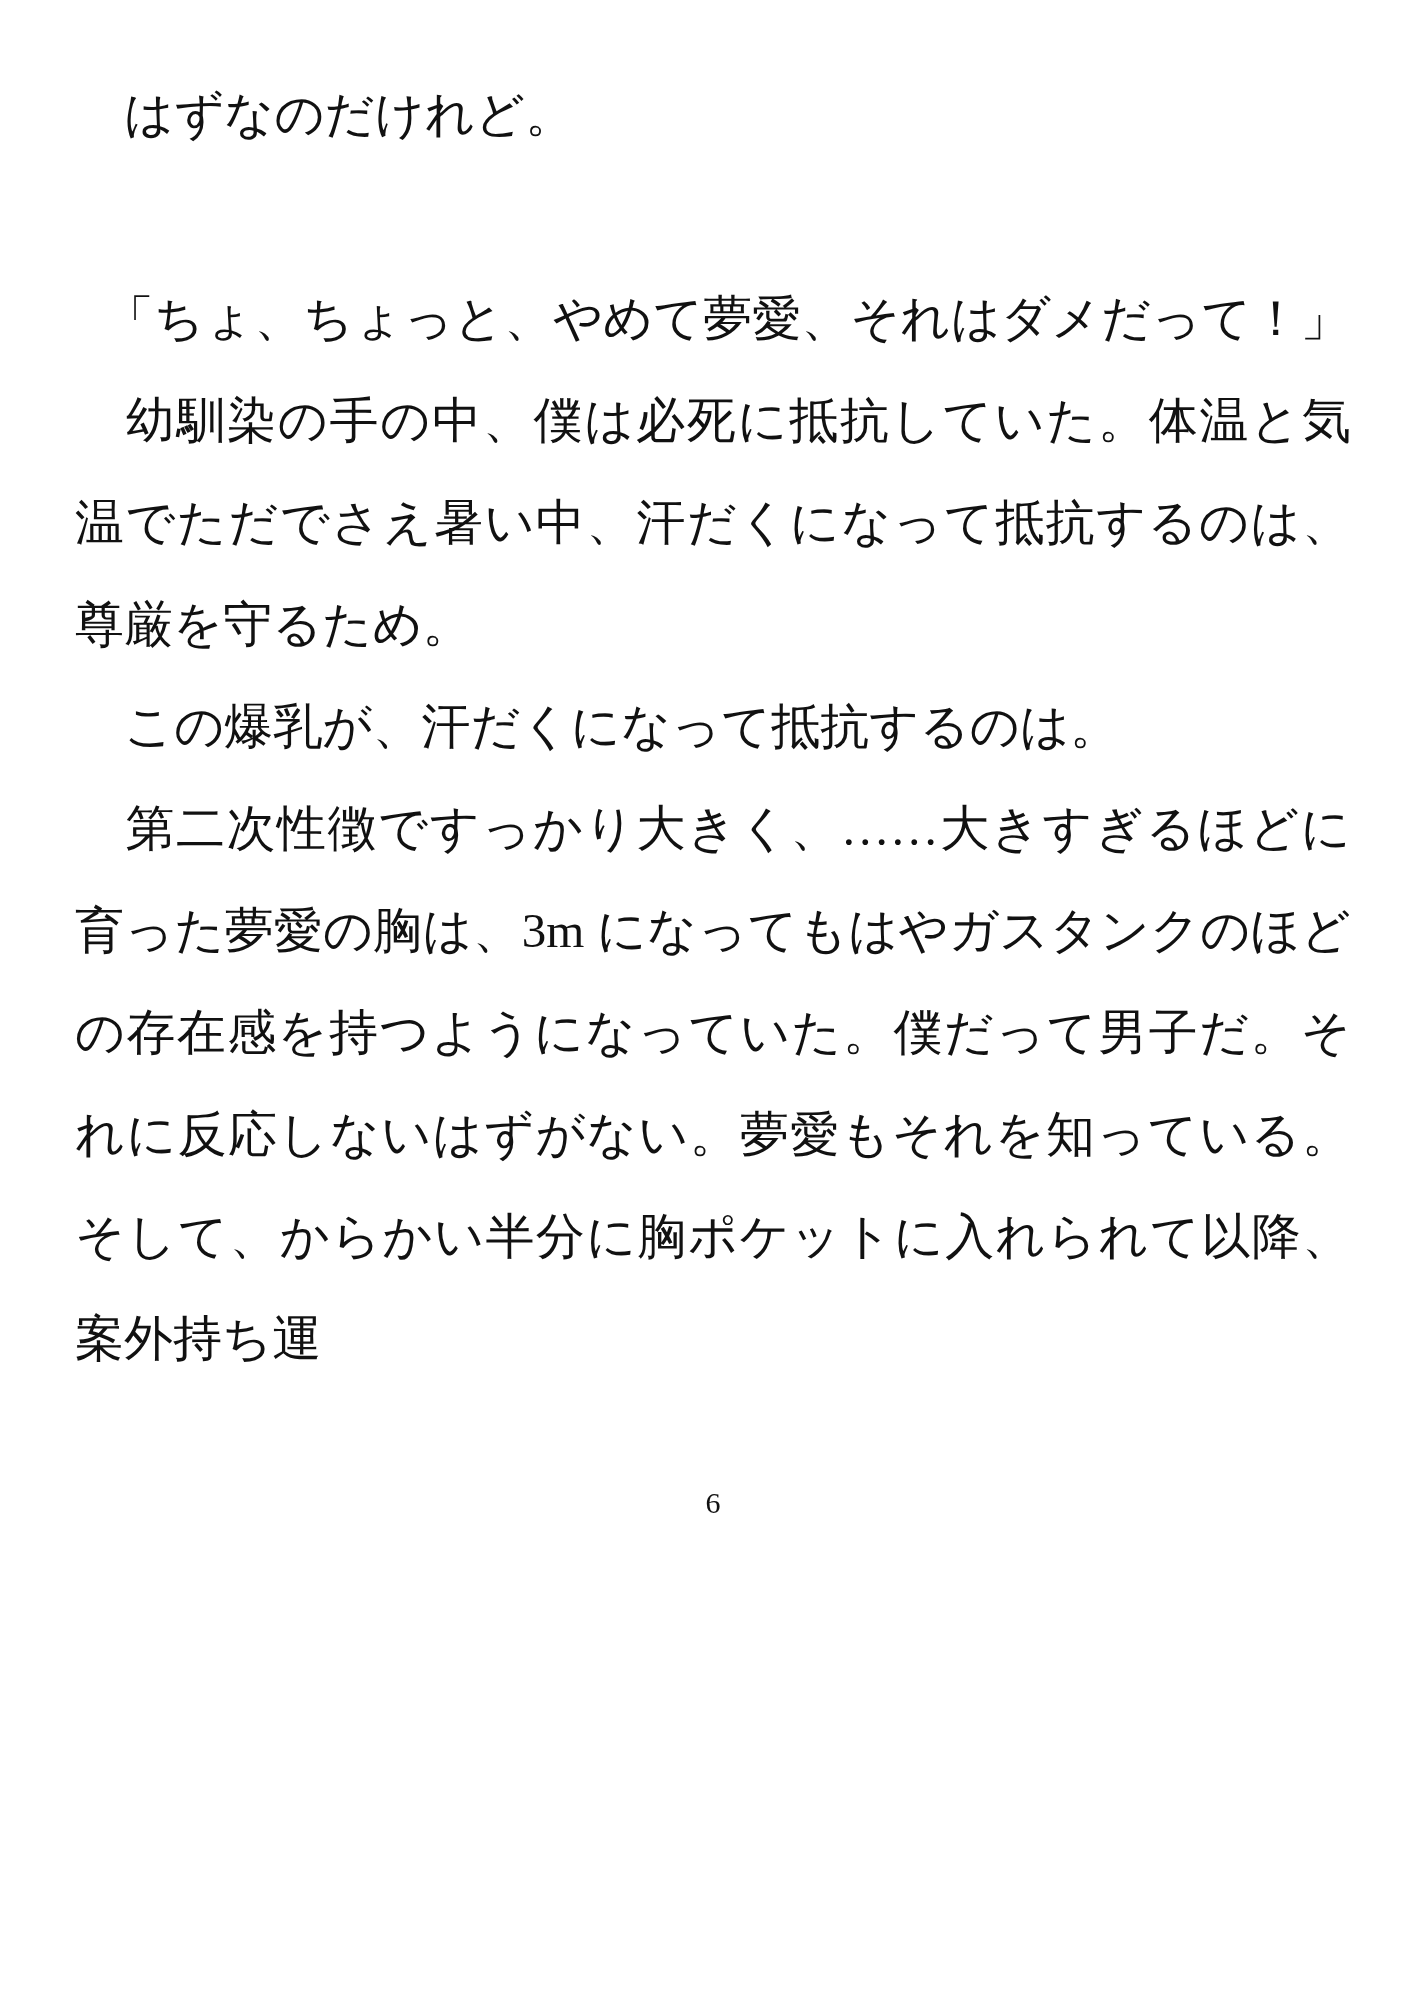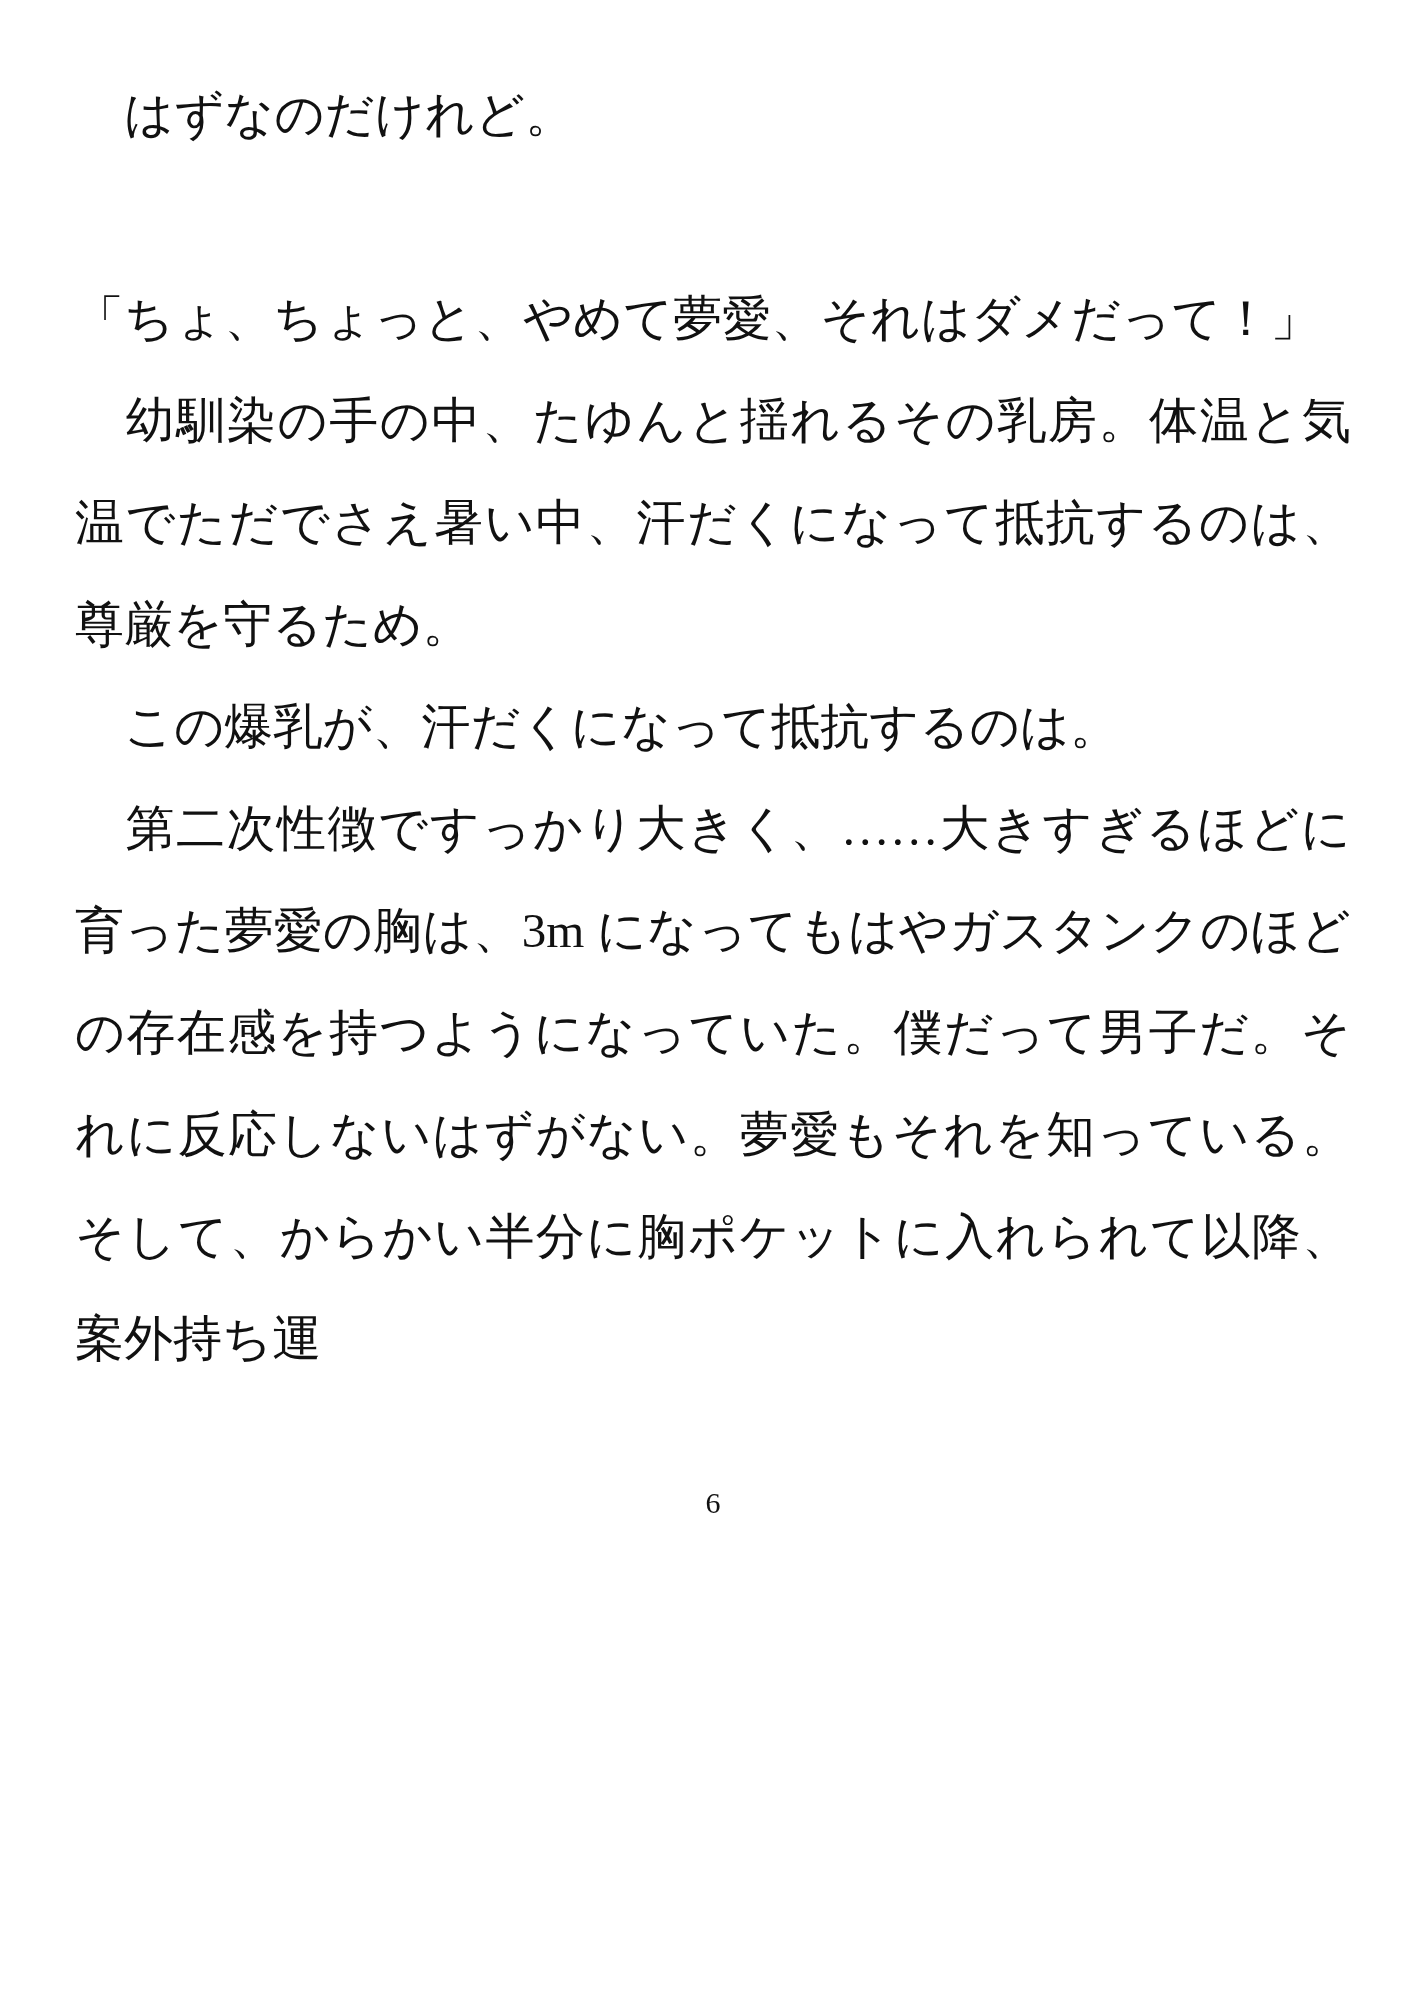--- a/index.html
+++ b/index.html
@@ -27,20 +27,21 @@
       text-align: justify;
       text-justify: inter-character;
       letter-spacing: 0;
     }
     .body-text p {
       margin: 0;
       padding: 0;
     }
     .body-text p.gap-above {
       margin-top: 102px; 
+      margin-left: 30px;
     }
     .page-footer {
       margin-top: 96px;
       width: 1276px;
       text-align: center;
     }
     .page-number {
       font-size: 30px;
       color: #111111;
     }
@@ -49,21 +50,21 @@
 <body>
 
 <div class="page">
 
   <main class="body-text">
 
     <p>　はずなのだけれど。</p>
 
     <p class="gap-above">「ちょ、ちょっと、やめて夢愛、それはダメだって！」</p>
 
-    <p>　幼馴染の手の中、たゆんと揺れるその乳房。体温と気温でただでさえ暑い中、汗だくになって抵抗するのは、尊厳を守るため。</p>
+    <p>　幼馴染の手の中、僕は必死に抵抗していた。体温と気温でただでさえ暑い中、汗だくになって抵抗するのは、尊厳を守るため。</p>
 
 
 
     <p>　この爆乳が、汗だくになって抵抗するのは。</p>
 
     <p>　第二次性徴ですっかり大きく、……大きすぎるほどに育った夢愛の胸は、3m になってもはやガスタンクのほどの存在感を持つようになっていた。僕だって男子だ。それに反応しないはずがない。夢愛もそれを知っている。そして、からかい半分に胸ポケットに入れられて以降、案外持ち運</p>
 
   </main>
 
   <footer class="page-footer">

